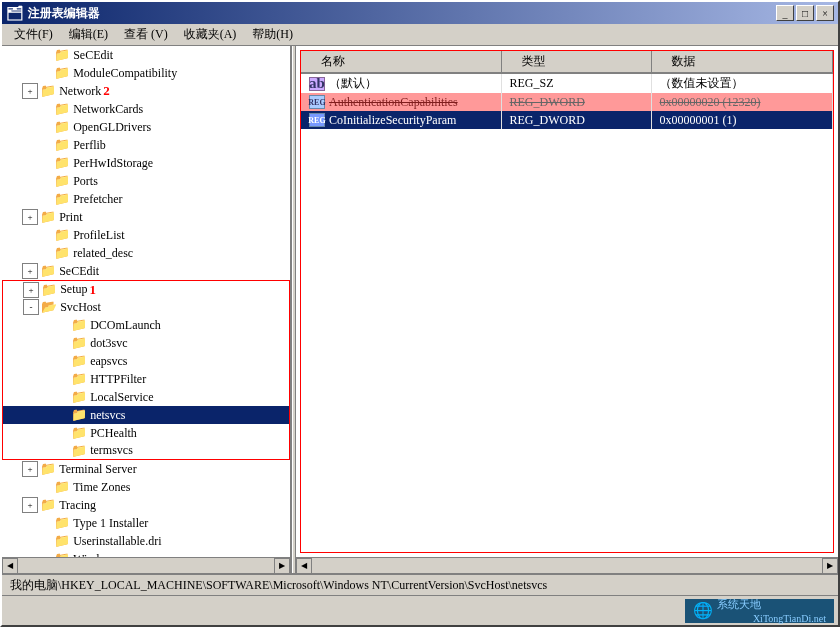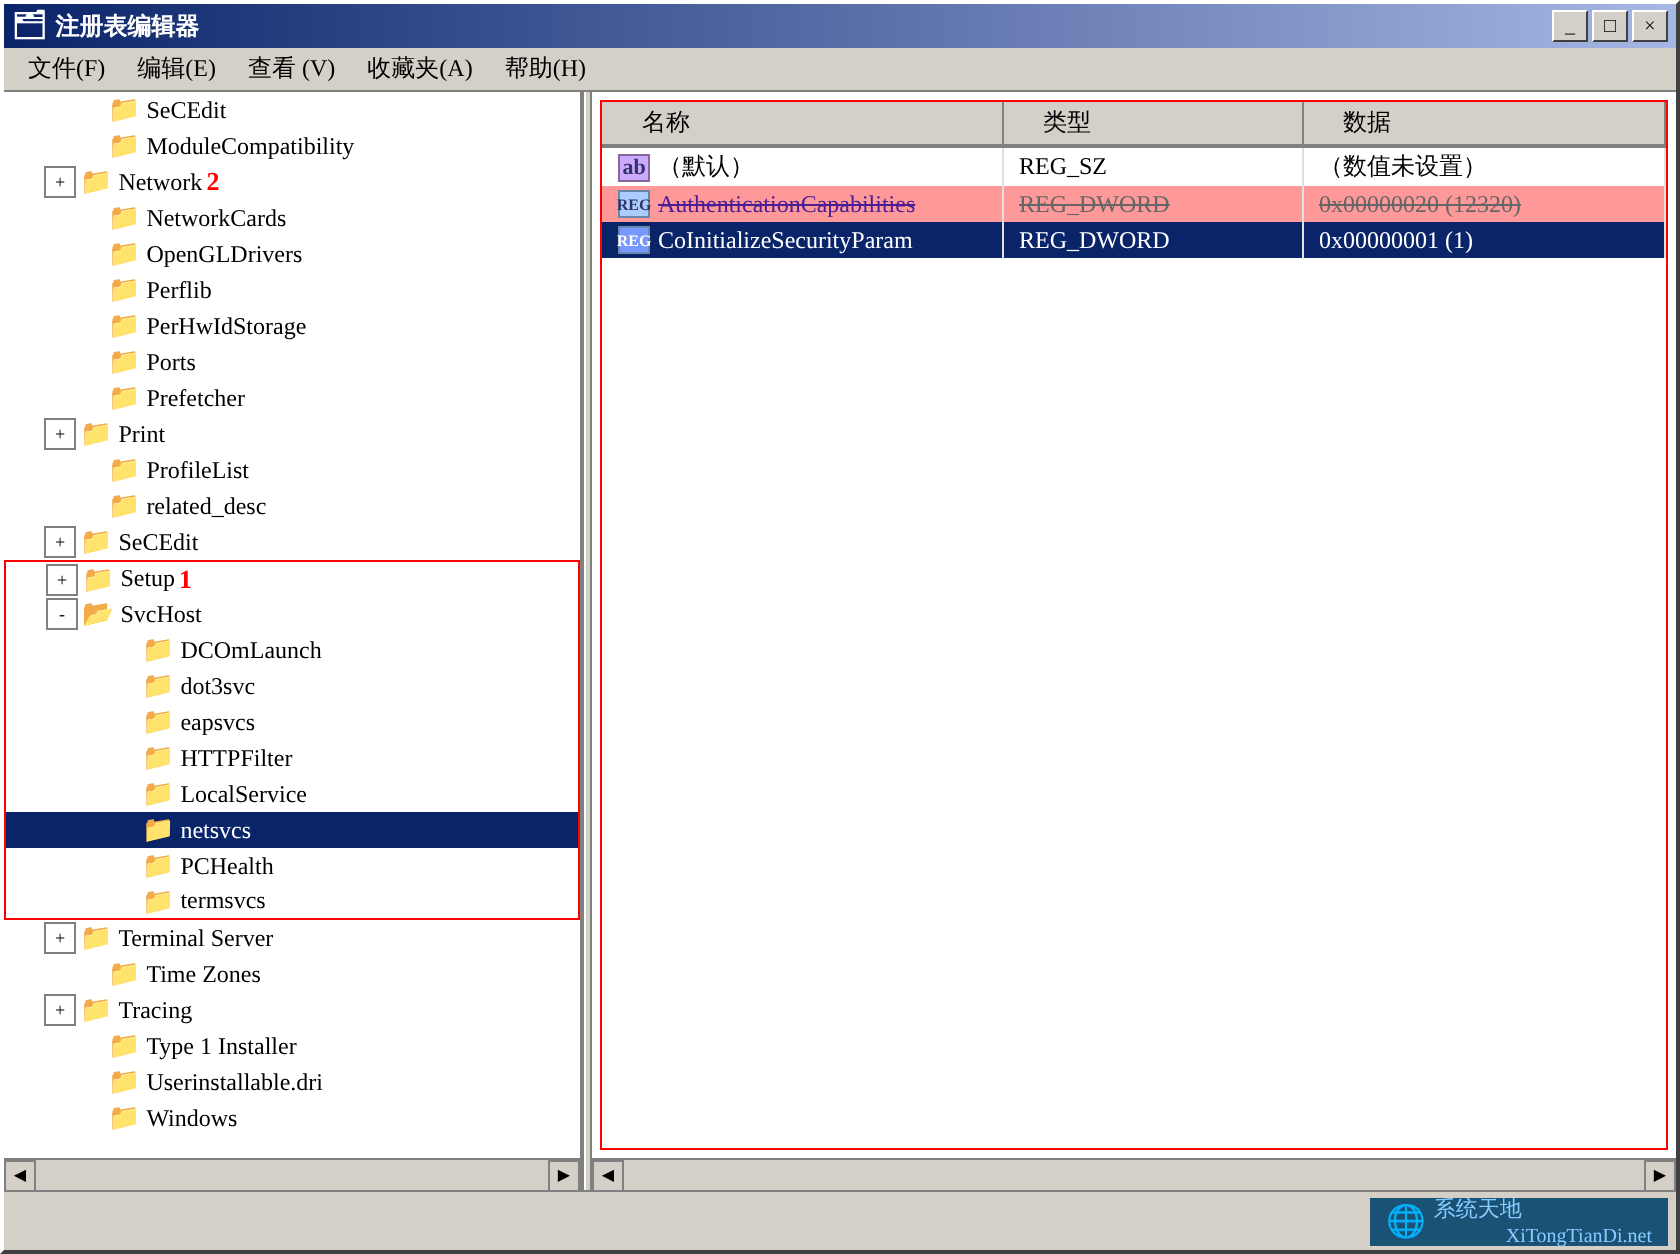--- a/index.html
+++ b/index.html
@@ -183,21 +183,21 @@
     tr.row-selected td { background: #0a246a; color: white; }
 
     .reg-icon {
       display: inline-flex;
       align-items: center;
       justify-content: center;
       width: 16px;
       height: 14px;
       background: #aaccff;
       border: 1px solid #6688aa;
-      font-size: 11px;
+      font-size: 15px;
       color: #336;
       font-weight: bold;
       margin-right: 4px;
       flex-shrink: 0;
     }
     .reg-icon.ab {
       background: #ccaaff;
       border-color: #886699;
     }
 
@@ -533,21 +533,21 @@
                   </div>
                 </td>
                 <td>REG_SZ</td>
                 <td>（数值未设置）</td>
               </tr>
 
               <tr style="background:#ff9999;">
                 <td>
                   <div class="cell-content">
                     <span class="reg-icon" style="background:#aaccff; font-size:8px; font-weight:bold; color:#336;">REG</span>
-                    <span style="text-decoration:line-through; color:#4c1d95;">AuthenticationCapabilities</span>
+                    <span style="text-decoration:line-through; color:#7f1d1d;">AuthenticationCapabilities</span>
                   </div>
                 </td>
                 <td style="text-decoration:line-through; color:#666;">REG_DWORD</td>
                 <td style="text-decoration:line-through; color:#666;">0x00000020 (12320)</td>
               </tr>
 
               <tr class="row-selected">
                 <td>
                   <div class="cell-content">
                     <span class="reg-icon" style="background:#7799ff; font-size:8px; font-weight:bold; color:#fff;">REG</span>
@@ -563,20 +563,23 @@
       </div>
 
       <div class="h-scroll">
         <div class="h-scroll-btn">◀</div>
         <div class="h-scroll-track"></div>
         <div class="h-scroll-btn">▶</div>
       </div>
     </div>
   </div>
 
+  <div class="status-bar">
+    <span>我的电脑\HKEY_LOCAL_MACHINE\SOFTWARE\Microsoft\Windows NT\CurrentVersion\SvcHost\netsvcs</span>
+  </div>
 
   <div class="bottom-area">
     <div class="watermark">
       <span style="font-size:16px;">🌐</span>
       <span>
         <span>系统天地</span>
         <br>
         <span style="font-size:10px;margin-left:36px;">XiTongTianDi.net</span>
       </span>
     </div>

